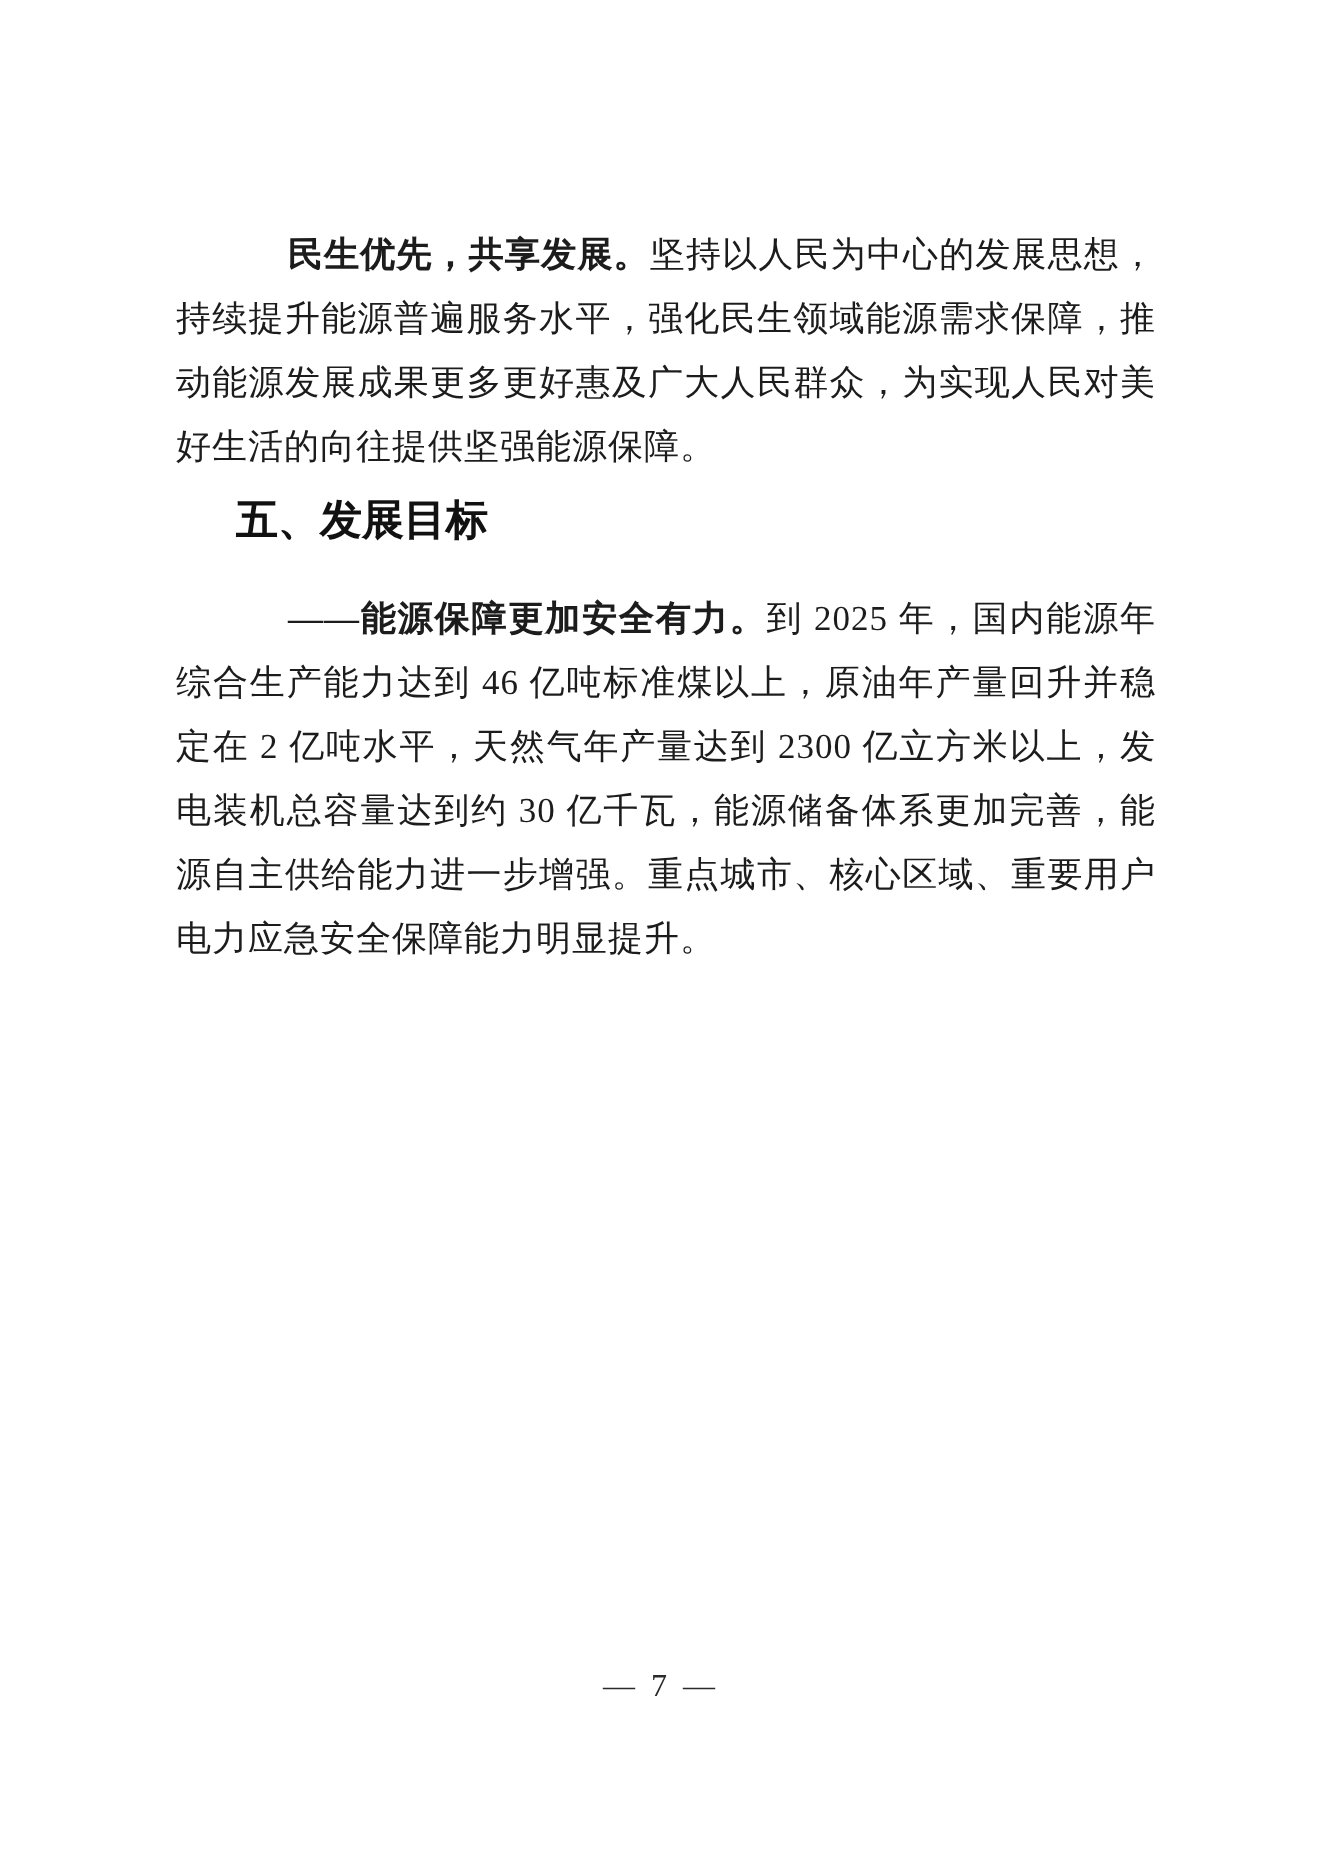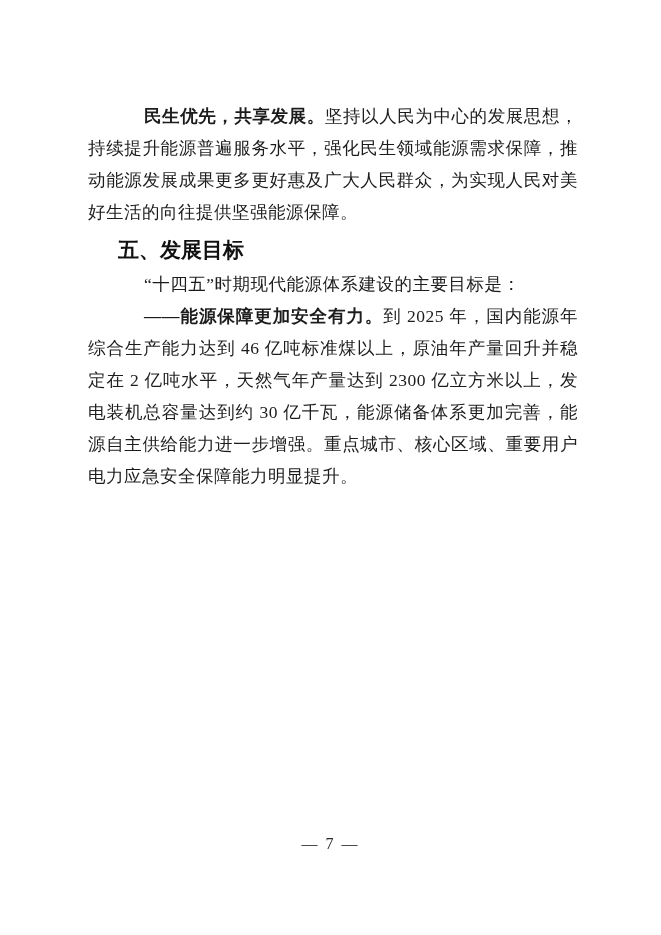--- a/index.html
+++ b/index.html
@@ -12,40 +12,40 @@
     position: relative;
     width: 661px;
     height: 935px;
     background: #ffffff;
     overflow: hidden;
     color: #1c1c1c;
   }
   .content {
     position: absolute;
     left: 88px;
-    top: 100px;
+    top: 111px;
     width: 490px;
   }
   p.para {
     margin: 0;
     font-size: 17.5px;
     line-height: 32px;
     text-align: justify;
     text-indent: 56px;
     letter-spacing: 0.5px;
     word-break: break-all;
   }
   .lead-kai {
     font-weight: bold;
   }
   .dash {
     font-weight: bold;
   }
   h2.heading {
-    margin: 6px 0 2px 0;
+    margin: 6px 0 16px 0;
     font-family: "Liberation Sans", "DejaVu Sans", sans-serif;
     font-weight: bold;
     font-size: 21px;
     line-height: 32px;
     text-indent: 30px;
     color: #111111;
   }
   .footer {
     position: absolute;
     left: 0;
@@ -61,21 +61,20 @@
 </head>
 <body>
 
 <div class="page">
   <div class="content">
 
     <p class="para"><span class="lead-kai">民生优先，共享发展。</span><span>坚持以人民为中心的发展思想，持续提升能源普遍服务水平，强化民生领域能源需求保障，推动能源发展成果更多更好惠及广大人民群众，为实现人民对美好生活的向往提供坚强能源保障。</span></p>
 
     <h2 class="heading">五、发展目标</h2>
 
-    <p class="para">“十四五”时期现代能源体系建设的主要目标是：</p>
 
     <p class="para"><span class="dash">——</span><span class="lead-kai">能源保障更加安全有力。</span><span>到 2025 年，国内能源年综合生产能力达到 46 亿吨标准煤以上，原油年产量回升并稳定在 2 亿吨水平，天然气年产量达到 2300 亿立方米以上，发电装机总容量达到约 30 亿千瓦，能源储备体系更加完善，能源自主供给能力进一步增强。重点城市、核心区域、重要用户电力应急安全保障能力明显提升。</span></p>
 
 
 
 
   </div>
 
   <div class="footer">— 7 —</div>
 </div>

